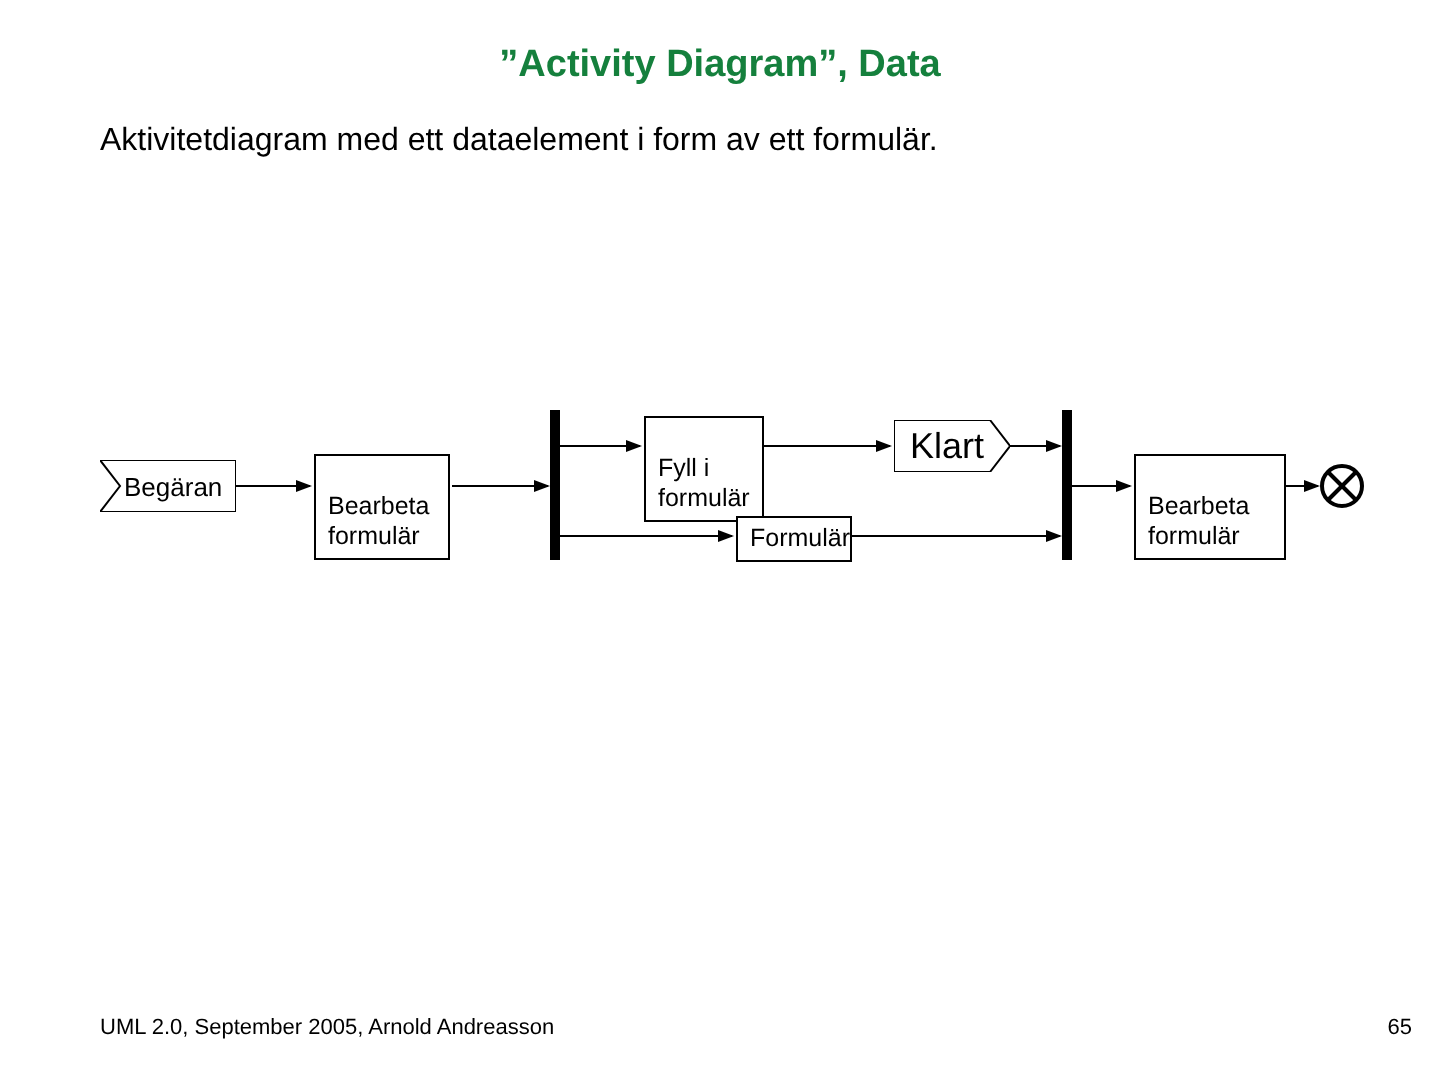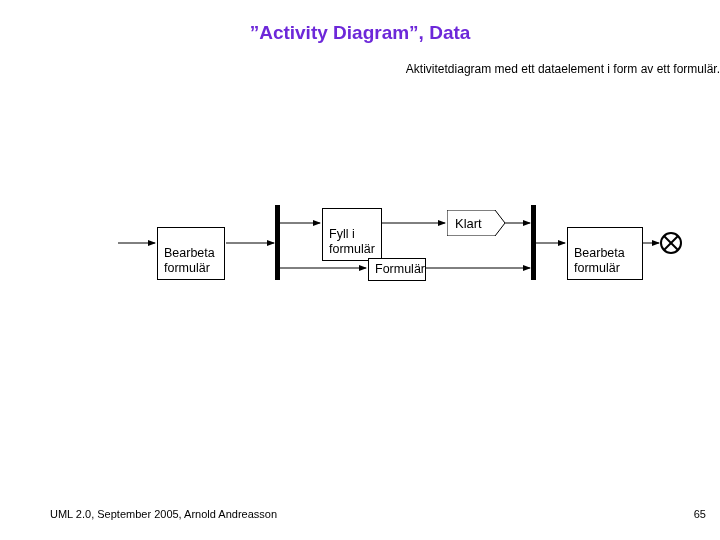--- a/index.html
+++ b/index.html
@@ -8,29 +8,28 @@
     width: 720px;
     height: 540px;
     background: #fff;
     font-family: Arial, sans-serif;
     position: relative;
   }
   .title {
     text-align: center;
     font-weight: bold;
     font-size: 19px;
-    color: #6d28d9;
+    color: #15803d;
     padding-top: 22px;
   }
   .subtitle {
-    font-size: 12px;
+    font-size: 16px;
     color: #000;
     padding-left: 50px;
     padding-top: 18px;
-    text-align: right;
   }
   .diagram {
     position: absolute;
     left: 0;
     top: 0;
     width: 720px;
     height: 540px;
   }
   .box {
     position: absolute;
@@ -47,21 +46,21 @@
     font-size: 13px;
     display: flex;
     align-items: center;
     padding-left: 6px;
   }
   .signal-in svg { position: absolute; left:0; top:0; }
   .signal-in span { position: relative; }
   .signal-out {
     position: absolute;
     background: #fff;
-    font-size: 13px;
+    font-size: 18px;
     display: flex;
     align-items: center;
     padding-left: 8px;
   }
   .signal-out svg { position: absolute; left:0; top:0; }
   .signal-out span { position: relative; }
   .bar {
     position: absolute;
     background: #000;
     width: 5px;
@@ -118,20 +117,26 @@
 
     <line x1="505" y1="223" x2="530" y2="223" stroke="#000" stroke-width="1" marker-end="url(#ah)"></line>
 
     <line x1="426" y1="268" x2="530" y2="268" stroke="#000" stroke-width="1" marker-end="url(#ah)"></line>
 
     <line x1="536" y1="243" x2="565" y2="243" stroke="#000" stroke-width="1" marker-end="url(#ah)"></line>
 
     <line x1="631" y1="243" x2="659" y2="243" stroke="#000" stroke-width="1" marker-end="url(#ah)"></line>
   </svg>
 
+  <div class="signal-in" style="left:50px; top:230px; width:68px; height:26px;">
+    <svg width="68" height="26">
+        <polygon points="0,0 68,0 68,26 0,26 10,13" fill="#fff" stroke="#000" stroke-width="1"></polygon>
+      </svg>
+    <span style="padding-left:6px;">Begäran</span>
+  </div>
 
   <div class="box" style="left:157px; top:227px; width:68px; white-space:pre-line;">
     <span>Bearbeta
 formulär</span>
   </div>
 
   <div class="bar" style="left:275px; top:205px; height:75px;"></div>
 
   <div class="box" style="left:322px; top:208px; width:60px; white-space:pre-line;">
     <span>Fyll i

